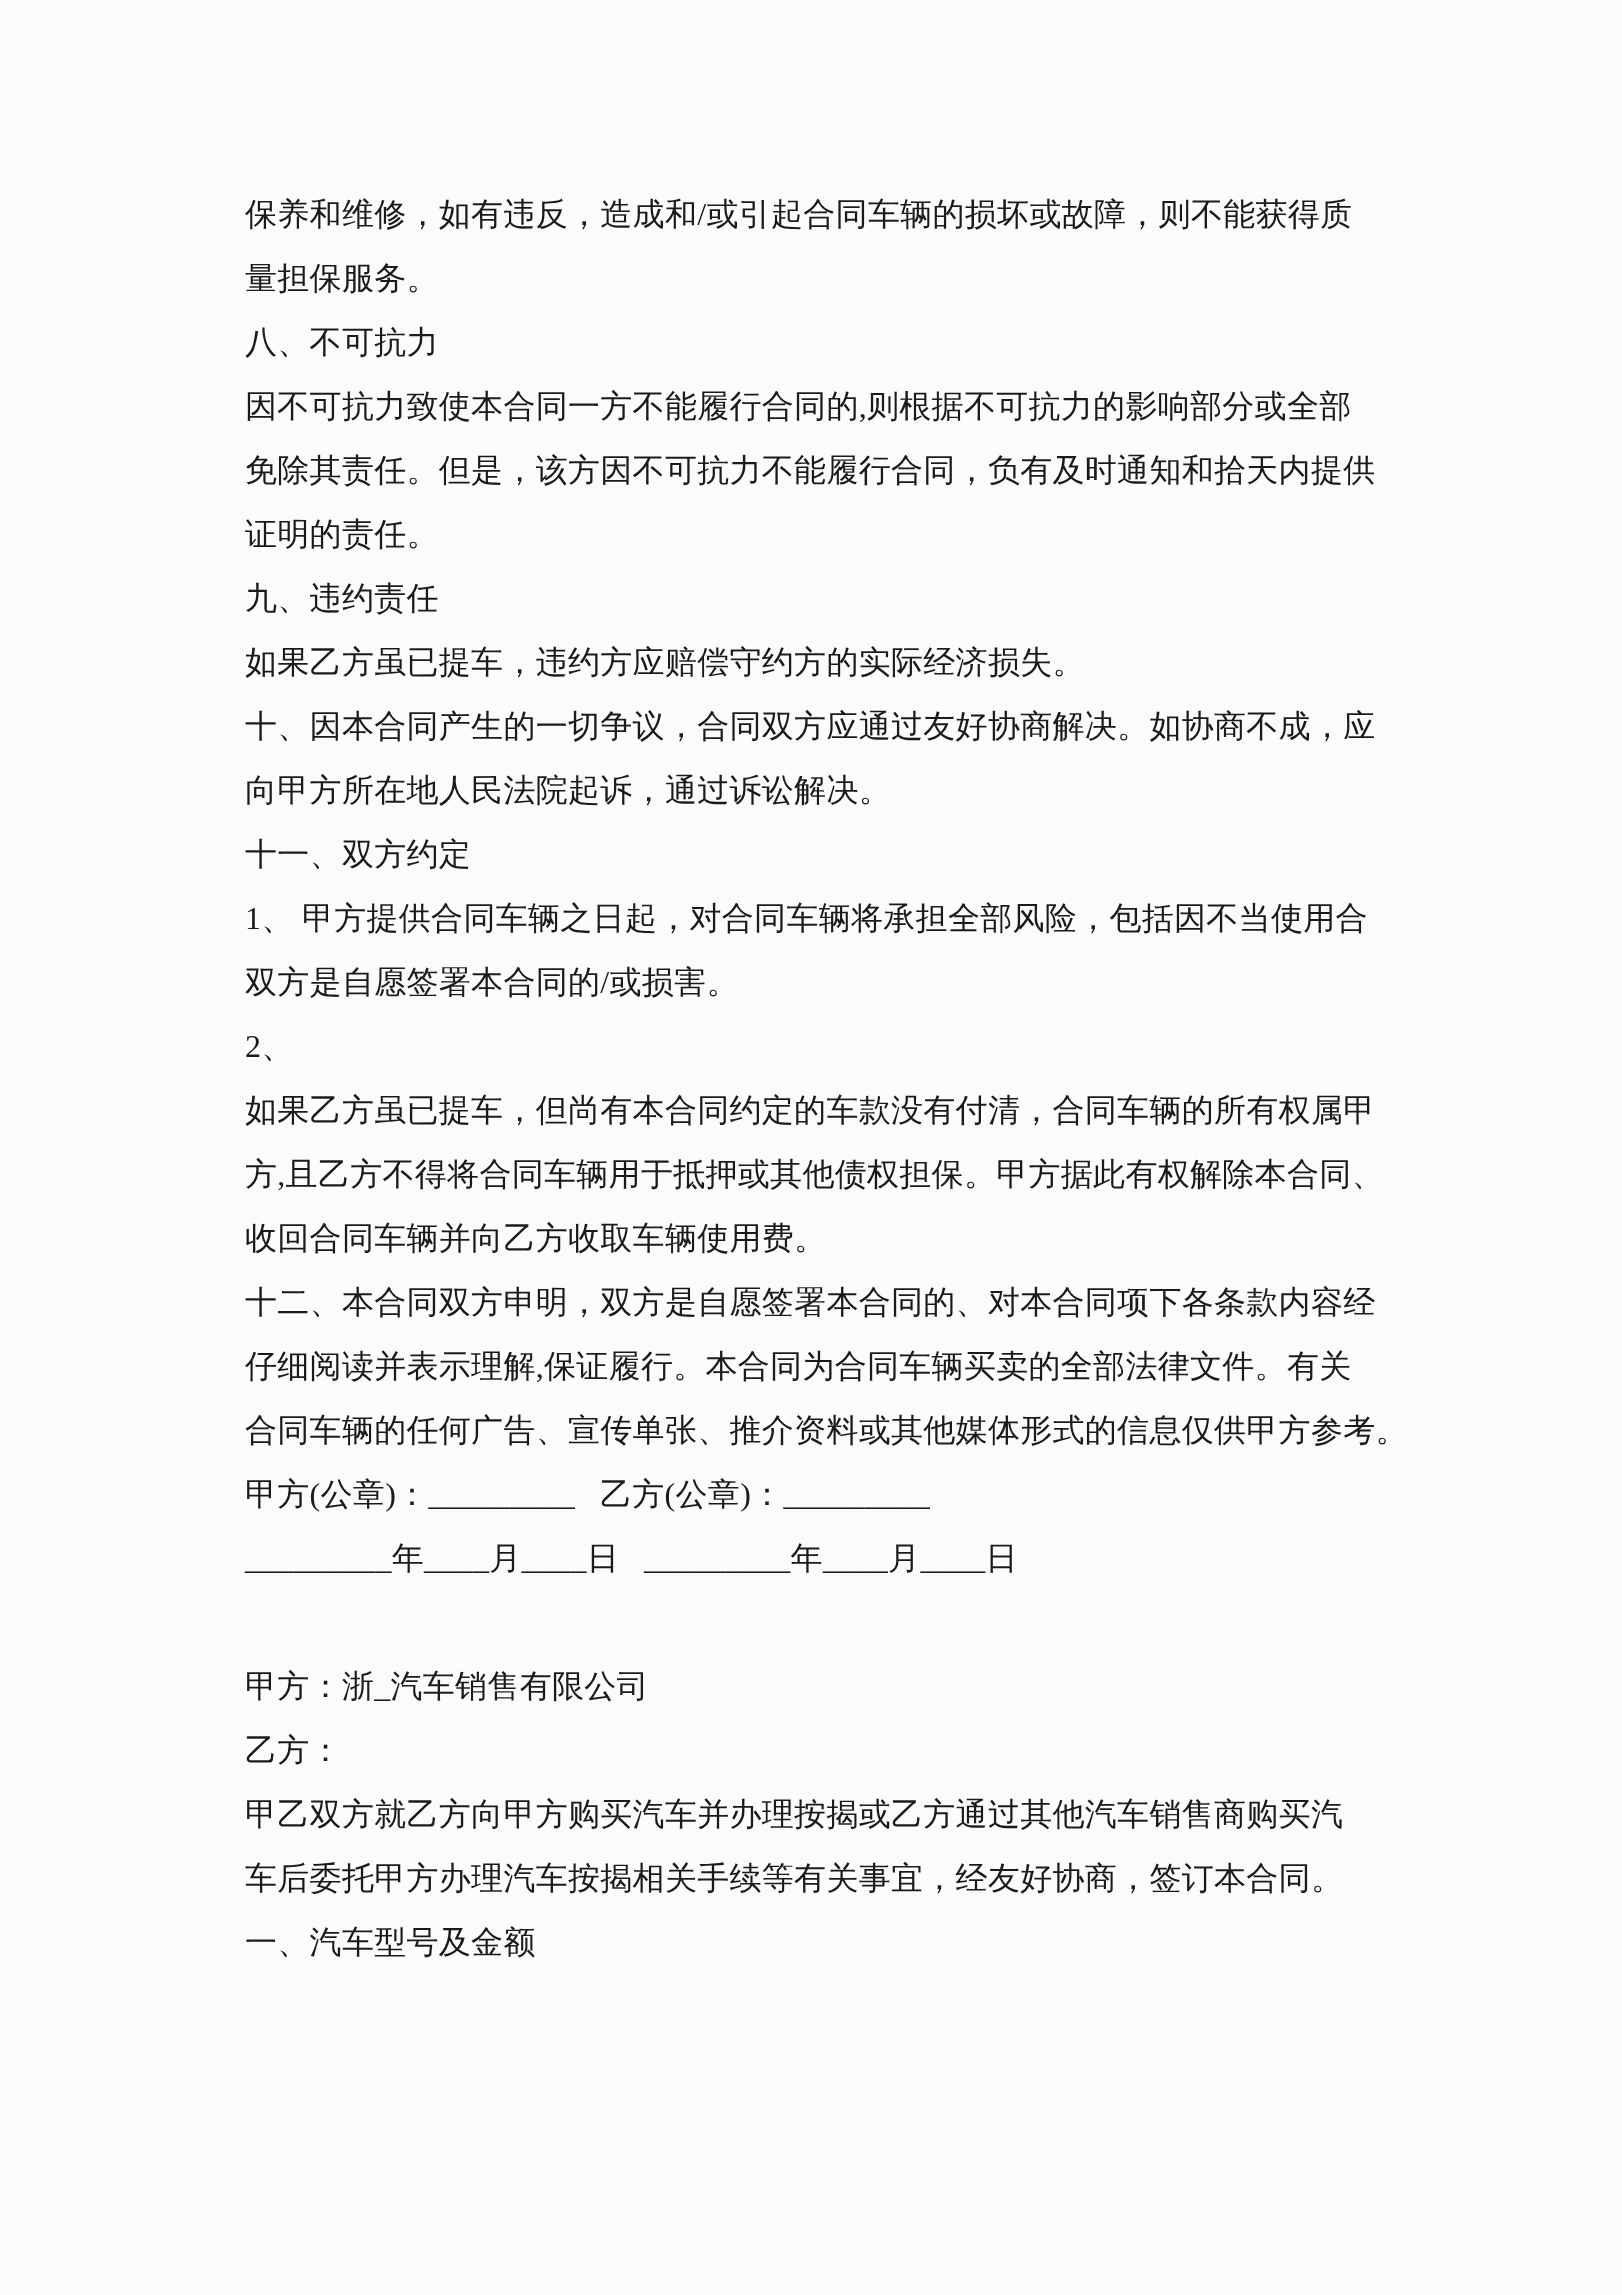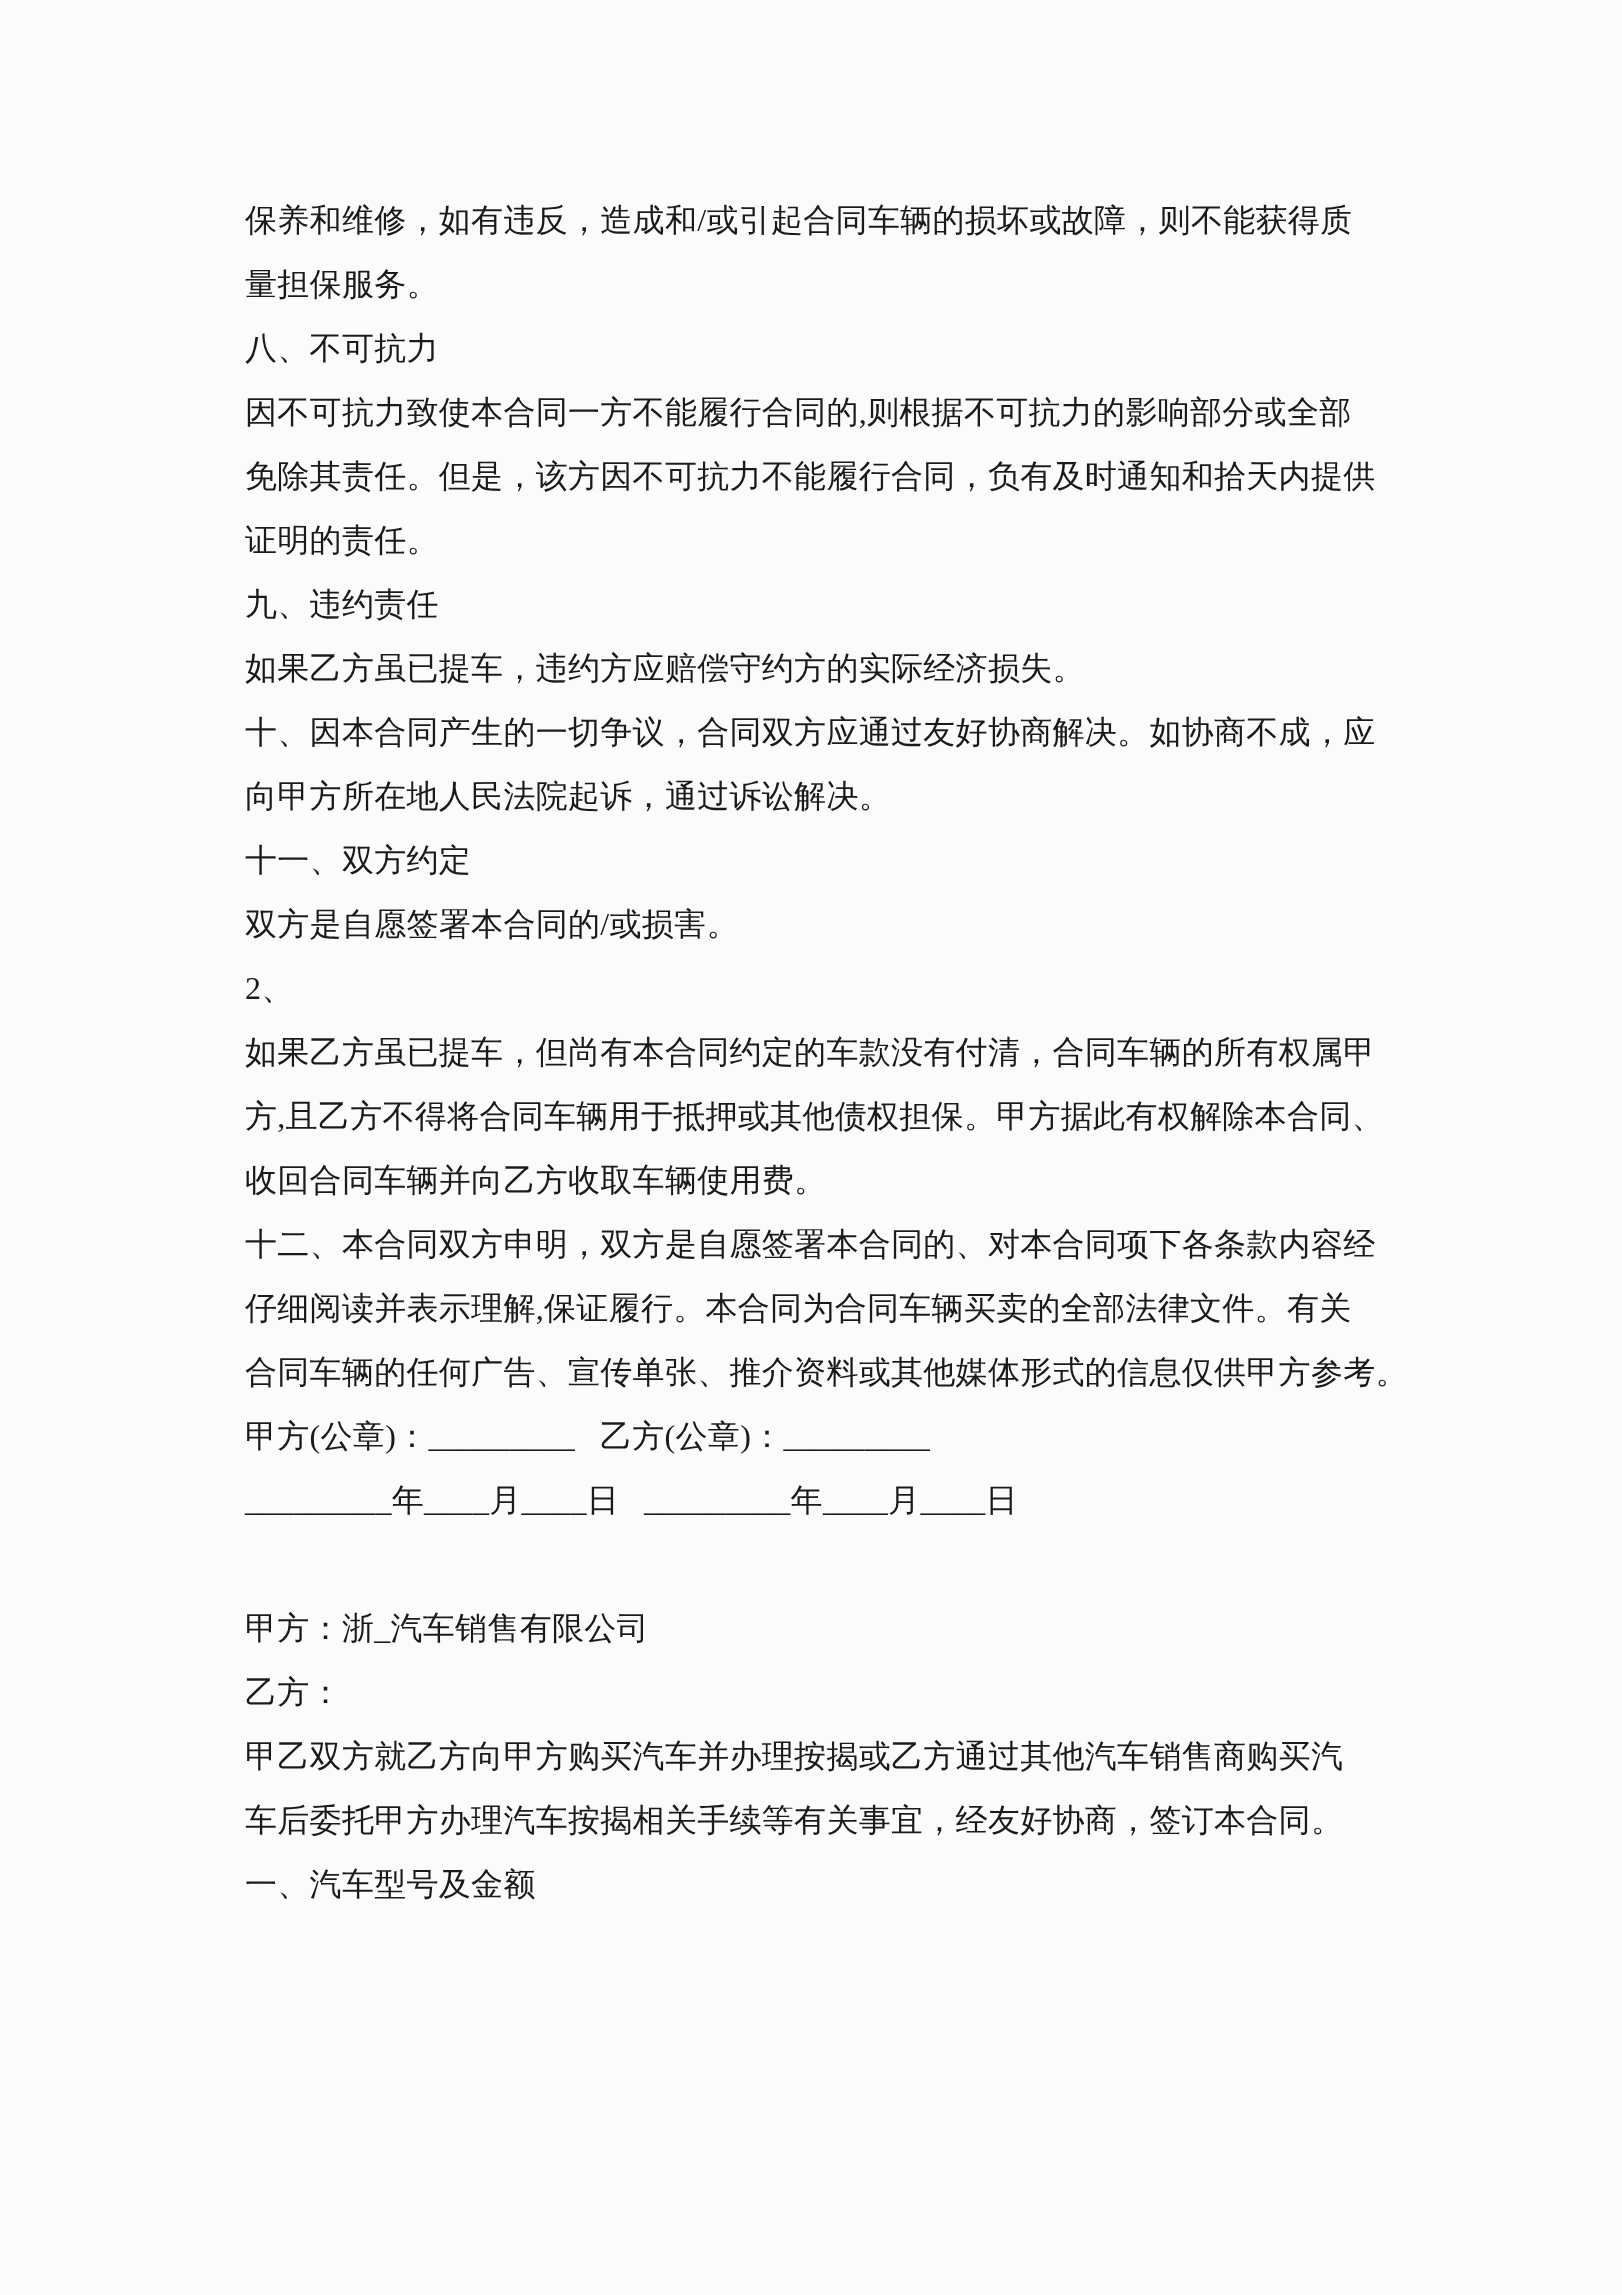--- a/index.html
+++ b/index.html
@@ -15,21 +15,21 @@
     font-family: "Liberation Serif", "DejaVu Serif", serif;
   }
   .page {
     position: absolute;
     inset: 0;
     background: #fbfbfb;
   }
   .doc {
     position: absolute;
     left: 245px;
-    top: 188px;
+    top: 182px;
     width: 1152px;
     color: #1a1a1a;
   }
   .line {
     height: 64px;
     line-height: 64px;
     font-size: 32px;
     white-space: pre;
     letter-spacing: 0.3px;
   }
@@ -47,20 +47,21 @@
     <div class="line">量担保服务。</div>
     <div class="line">八、不可抗力</div>
     <div class="line">因不可抗力致使本合同一方不能履行合同的,则根据不可抗力的影响部分或全部</div>
     <div class="line">免除其责任。但是，该方因不可抗力不能履行合同，负有及时通知和拾天内提供</div>
     <div class="line">证明的责任。</div>
     <div class="line">九、违约责任</div>
     <div class="line">如果乙方虽已提车，违约方应赔偿守约方的实际经济损失。</div>
     <div class="line">十、因本合同产生的一切争议，合同双方应通过友好协商解决。如协商不成，应</div>
     <div class="line">向甲方所在地人民法院起诉，通过诉讼解决。</div>
     <div class="line">十一、双方约定</div>
+    <div class="line">1、 甲方提供合同车辆之日起，对合同车辆将承担全部风险，包括因不当使用合</div>
     <div class="line">双方是自愿签署本合同的/或损害。</div>
     <div class="line">2、</div>
     <div class="line">如果乙方虽已提车，但尚有本合同约定的车款没有付清，合同车辆的所有权属甲</div>
     <div class="line">方,且乙方不得将合同车辆用于抵押或其他债权担保。甲方据此有权解除本合同、</div>
     <div class="line">收回合同车辆并向乙方收取车辆使用费。</div>
     <div class="line">十二、本合同双方申明，双方是自愿签署本合同的、对本合同项下各条款内容经</div>
     <div class="line">仔细阅读并表示理解,保证履行。本合同为合同车辆买卖的全部法律文件。有关</div>
     <div class="line">合同车辆的任何广告、宣传单张、推介资料或其他媒体形式的信息仅供甲方参考。</div>
 
     <div class="line">甲方(公章)：_________   乙方(公章)：_________</div>

